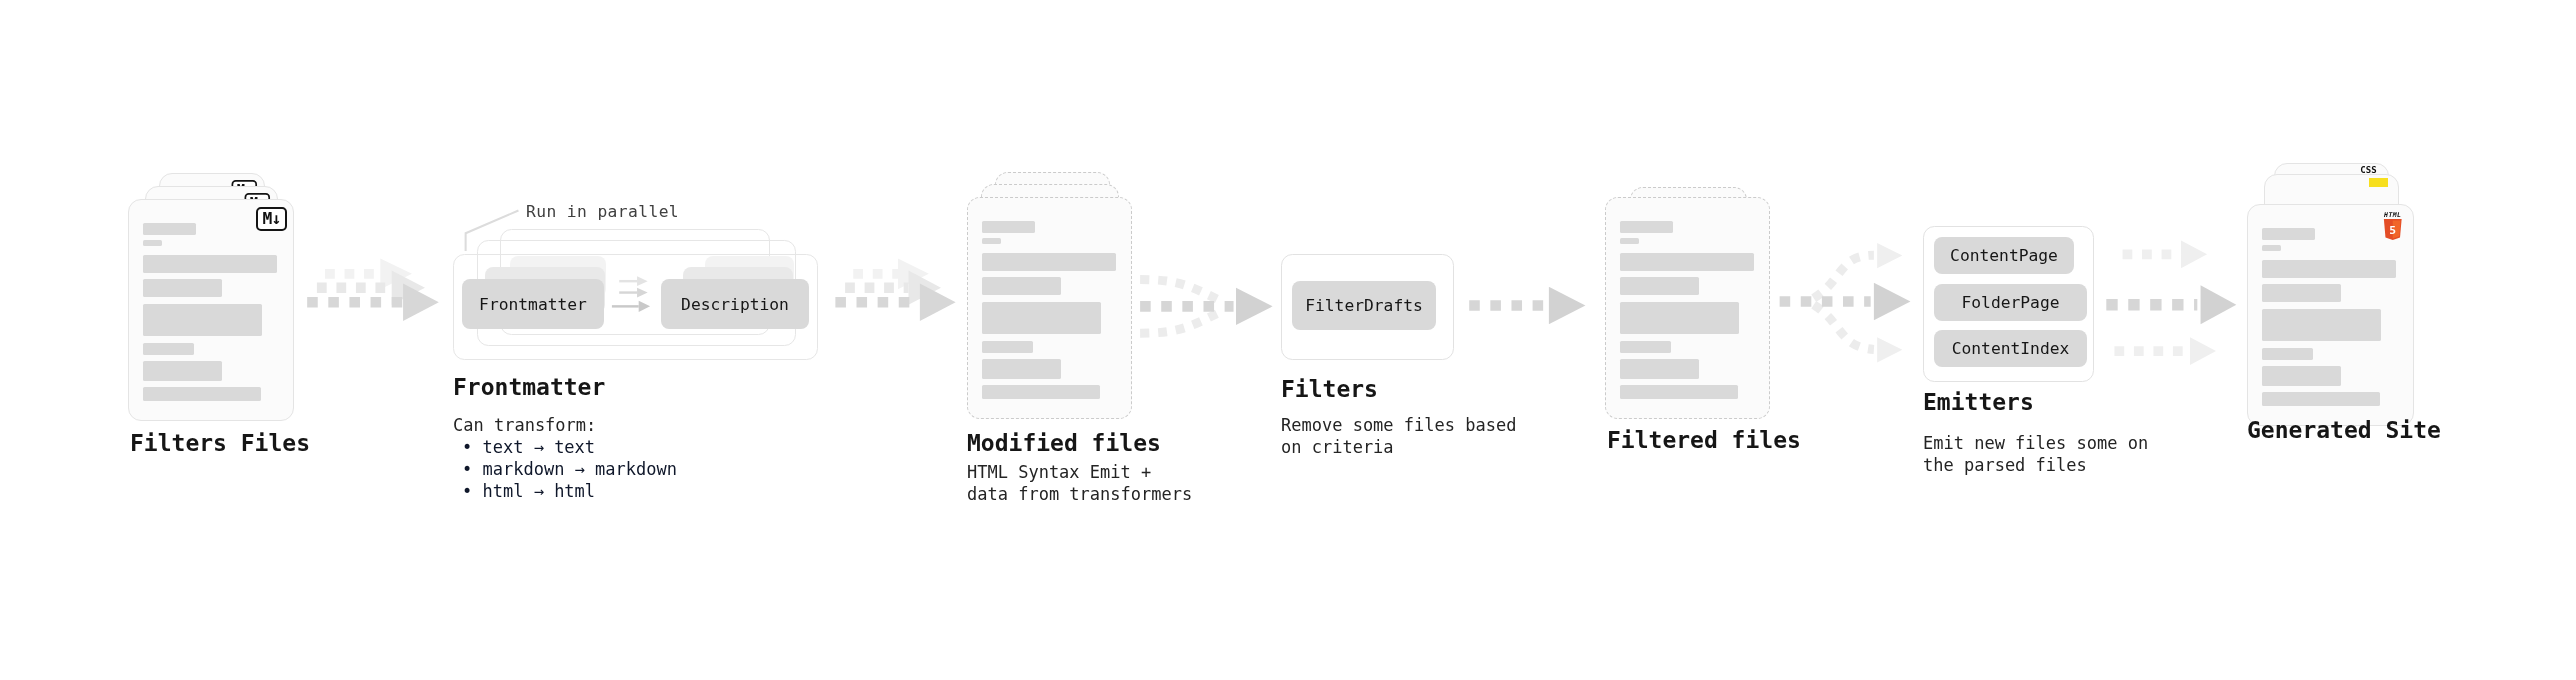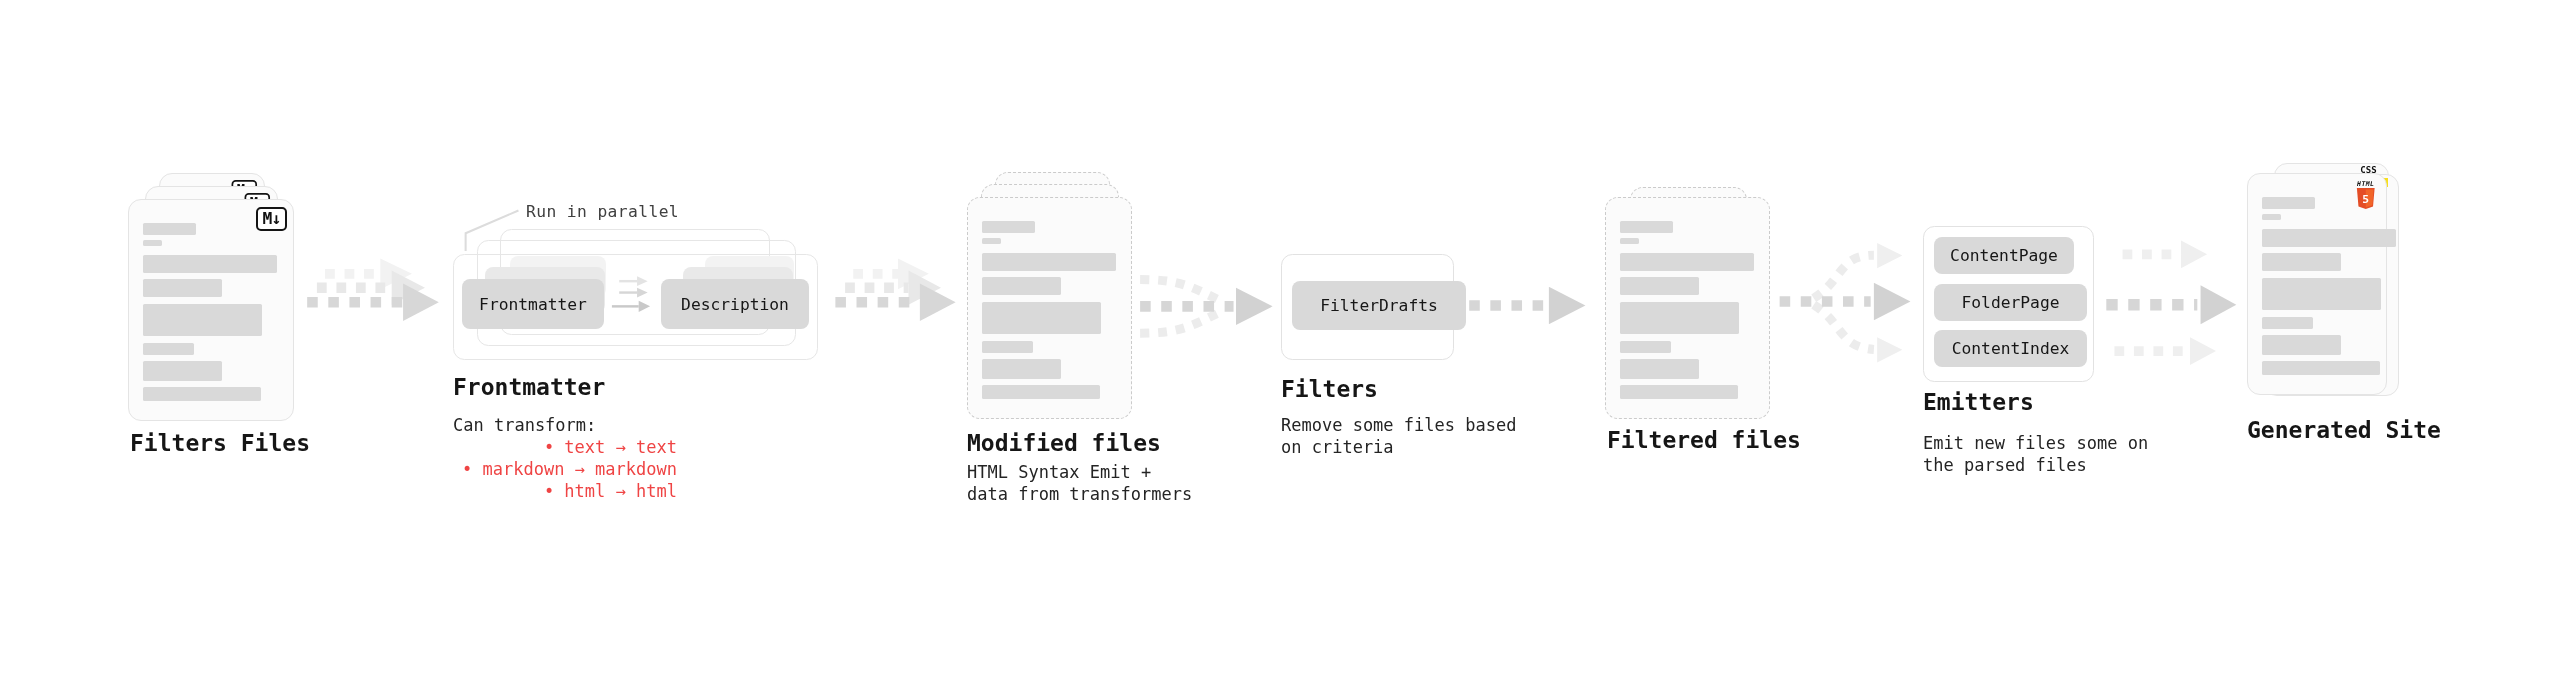--- a/index.html
+++ b/index.html
@@ -40,21 +40,21 @@
     display:flex; align-items:center; justify-content:center;
     font-size:16.3px; color:#161616; white-space:nowrap;
   }
   .node.g2 { background:#e9e9e9; }
   .node.g3 { background:#f3f3f3; }
 
   
   .stage-label { position:absolute; font-size:23px; font-weight:600; color:#161616; white-space:nowrap; line-height:1.1; }
   .stage-desc  { position:absolute; font-size:17px; color:#242424; line-height:22px; white-space:nowrap; }
   .note        { position:absolute; font-size:16.3px; color:#404040; white-space:nowrap; letter-spacing:0.4px; }
-  .bullets     { position:absolute; font-size:17px; color:#ef4444; line-height:22px; white-space:nowrap;text-align:right; }
+  .bullets     { position:absolute; font-size:17px; color:#0f172a; line-height:22px; white-space:nowrap; }
   .bullets > div::before { content:"• "; }
 
   
   .css-badge {
     position:absolute; top:2.4px; right:11.4px;
     font-size:9px; font-weight:700; color:#111; line-height:1.0;
     border-bottom:3.3px solid #2965f1; padding-bottom:0.8px;
   }
   .js-badge { position:absolute; top:3.3px; right:9.8px; width:19.5px; height:9px; background:#f7df1e; }
   .html-badge { position:absolute; top:6.5px; right:9.8px; width:21px; text-align:center; }
@@ -186,21 +186,21 @@
         <div class="bar" style="width: 118px; height: 14px; margin-top: 6.5px;"></div>
       </div>
   </div>
   <div class="stage-label" style="left:967px;top:431px">Modified files</div>
   <div class="stage-desc" style="left:967px;top:461px">
     <div>HTML Syntax Emit +</div>
     <div>data from transformers</div>
   </div>
 
   <div class="panel" style="left:1281px;top:254px;width:173px;height:106px"></div>
-  <div class="node" style="left:1292px;top:281px;width:174px;height:49px">FilterDrafts</div>
+  <div class="node" style="left:1292px;top:281px;width:144px;height:49px">FilterDrafts</div>
   <div class="stage-label" style="left:1281px;top:377px">Filters</div>
   <div class="stage-desc" style="left:1281px;top:414px">
     <div>Remove some files based</div>
     <div>on criteria</div>
   </div>
 
   <div class="doc dashed" style="left:1630px;top:187px;width:117px"></div>
   <div class="doc dashed" style="left:1605px;top:197px;width:165px">
     <div class="doc-body">
         <div class="bar" style="width: 53px; height: 12.2px; margin-top: 0px;"></div>
@@ -224,21 +224,21 @@
     <div>Emit new files some on</div>
     <div>the parsed files</div>
   </div>
 
   <div class="doc" style="left:2274px;top:163px;width:115px">
     <span class="css-badge">CSS</span>
   </div>
   <div class="doc" style="left:2264px;top:174px;width:135px">
     <span class="js-badge"></span>
   </div>
-  <div class="doc" style="left:2247px;top:173px;width:140px">
+  <div class="doc" style="left:2247px;top:204px;width:167px">
     <span class="html-badge">
       <i class="word">HTML</i>
       <svg width="19.5" height="21" viewBox="0 0 24 26">
         <polygon points="1,0 23,0 21,23 12,26 3,23" fill="#e44d26"></polygon>
         <polygon points="12,2 12,24.2 20.2,21.5 21.6,2" fill="#f16529"></polygon>
         <text x="12" y="19" text-anchor="middle" font-size="14" font-weight="bold" fill="#ffffff" font-family="DejaVu Sans Mono, monospace">5</text>
       </svg>
     </span>
     <div class="doc-body">
         <div class="bar" style="width: 53px; height: 12.2px; margin-top: 0px;"></div>

